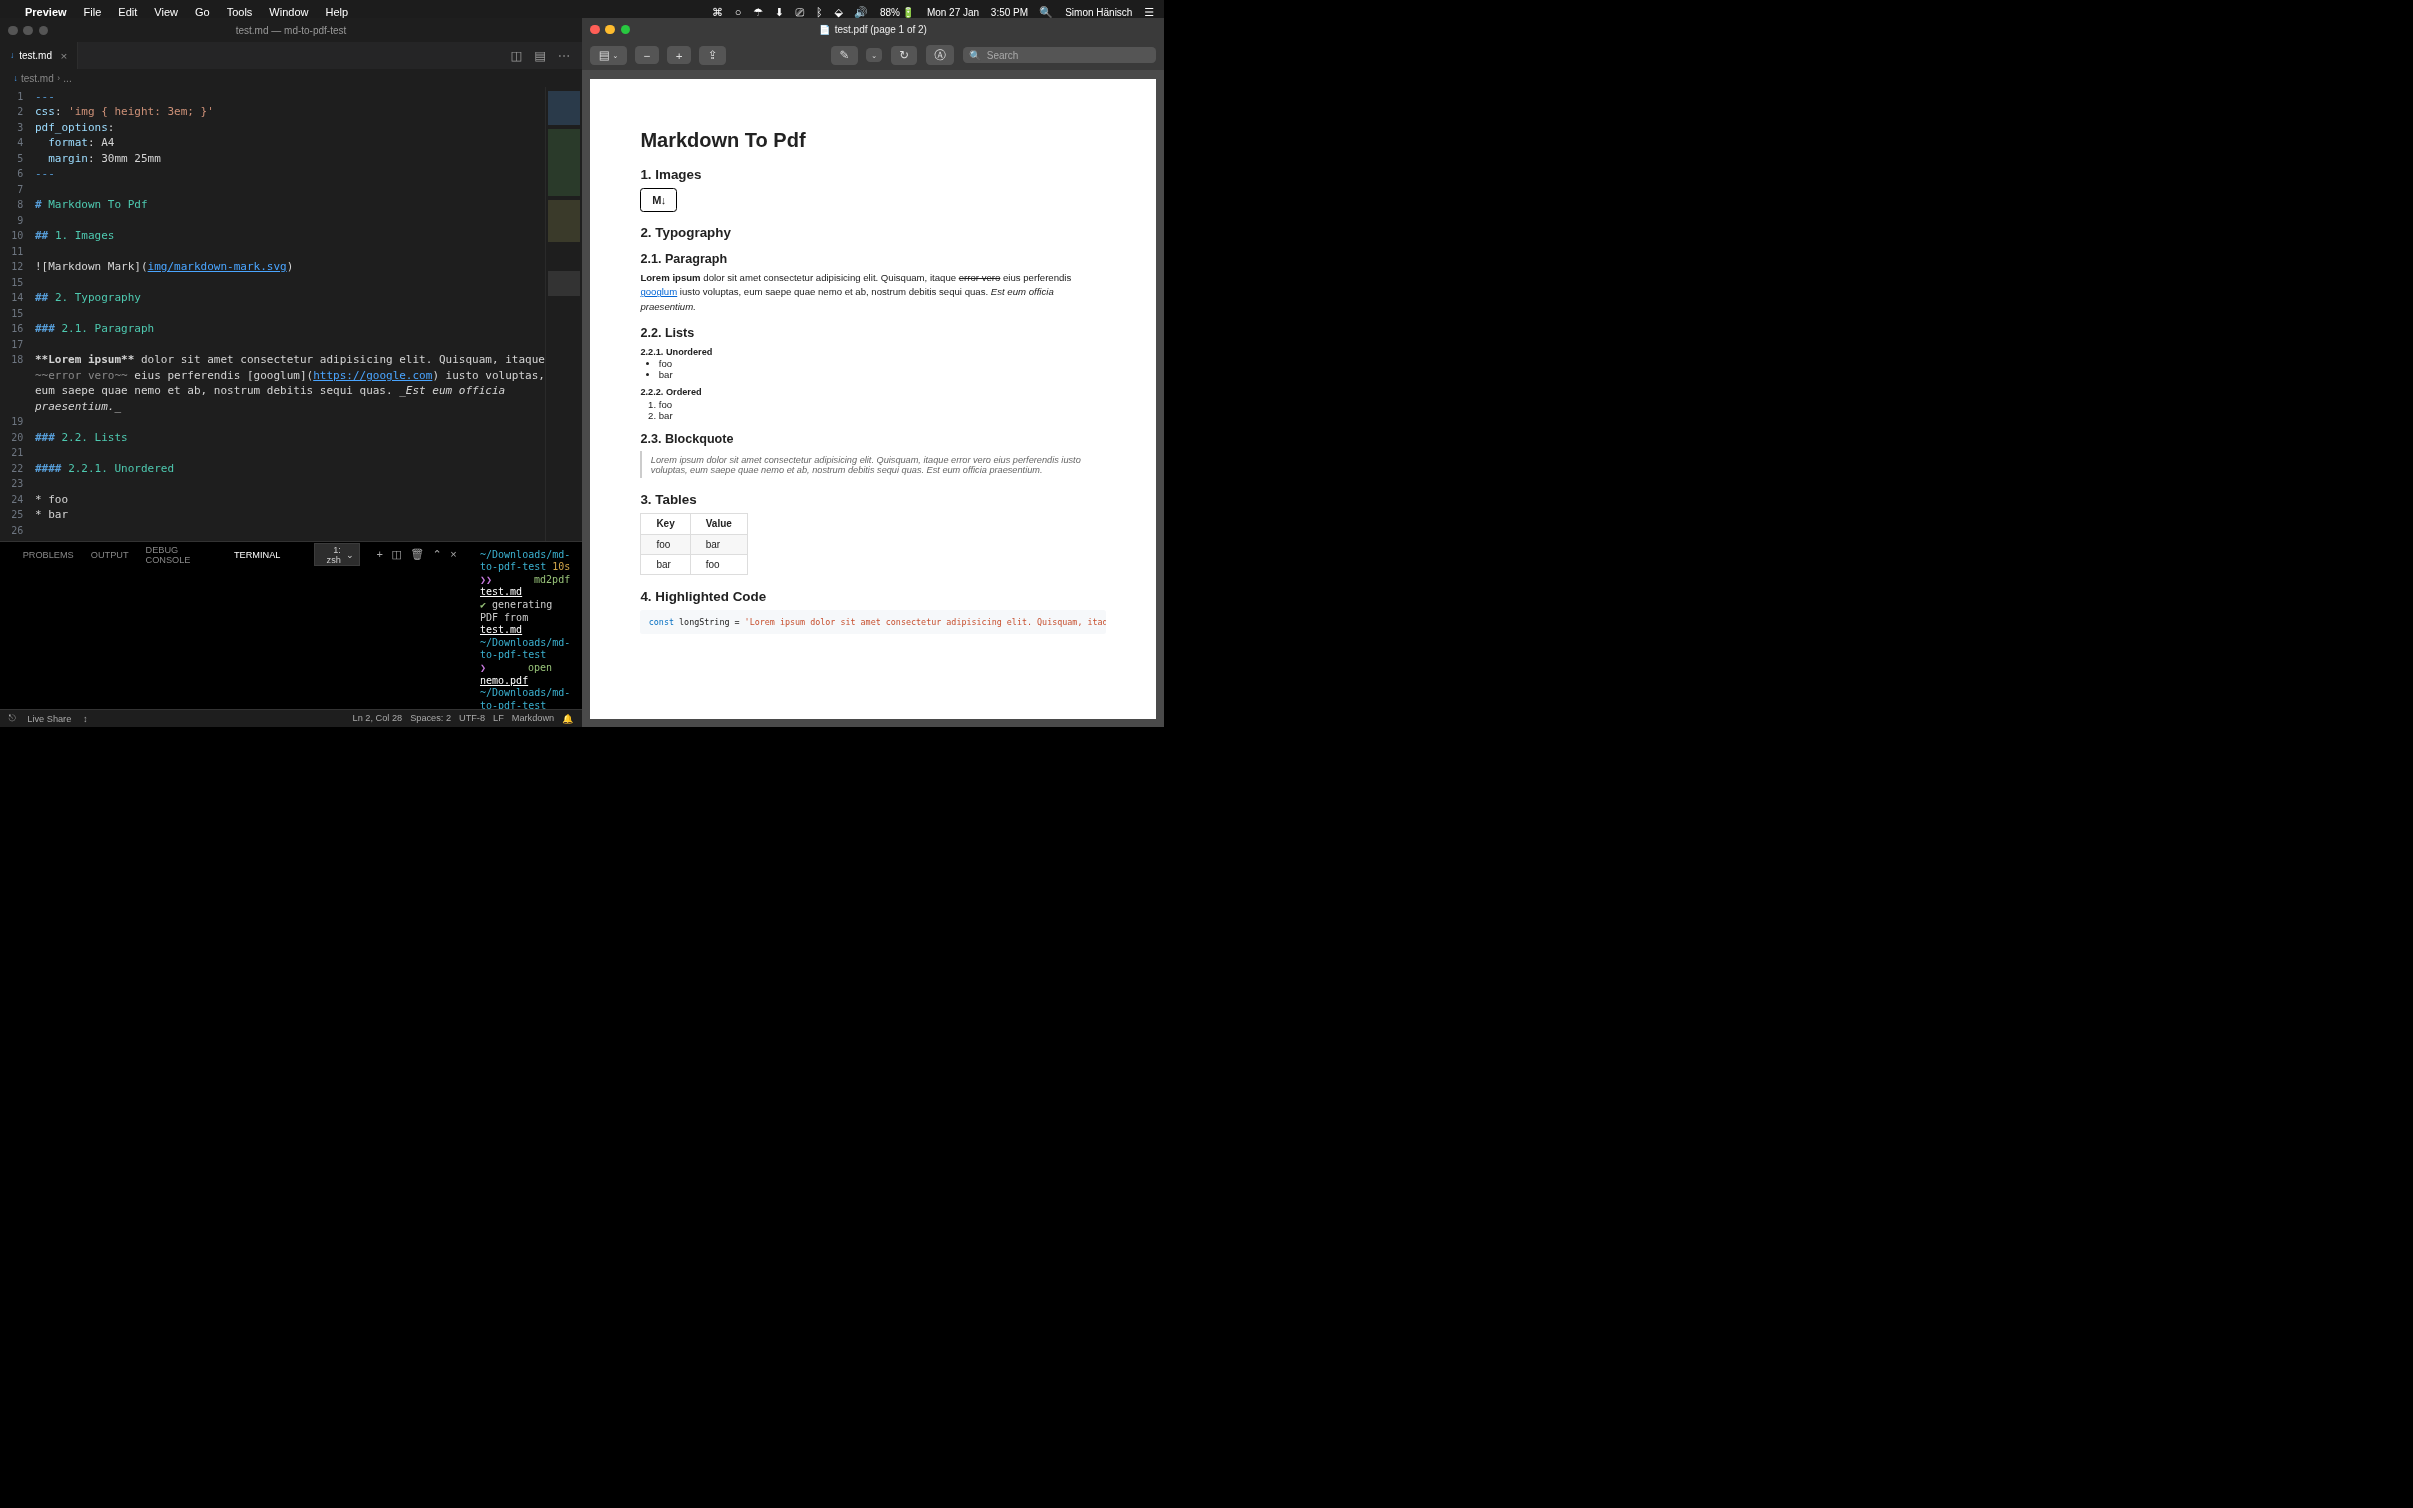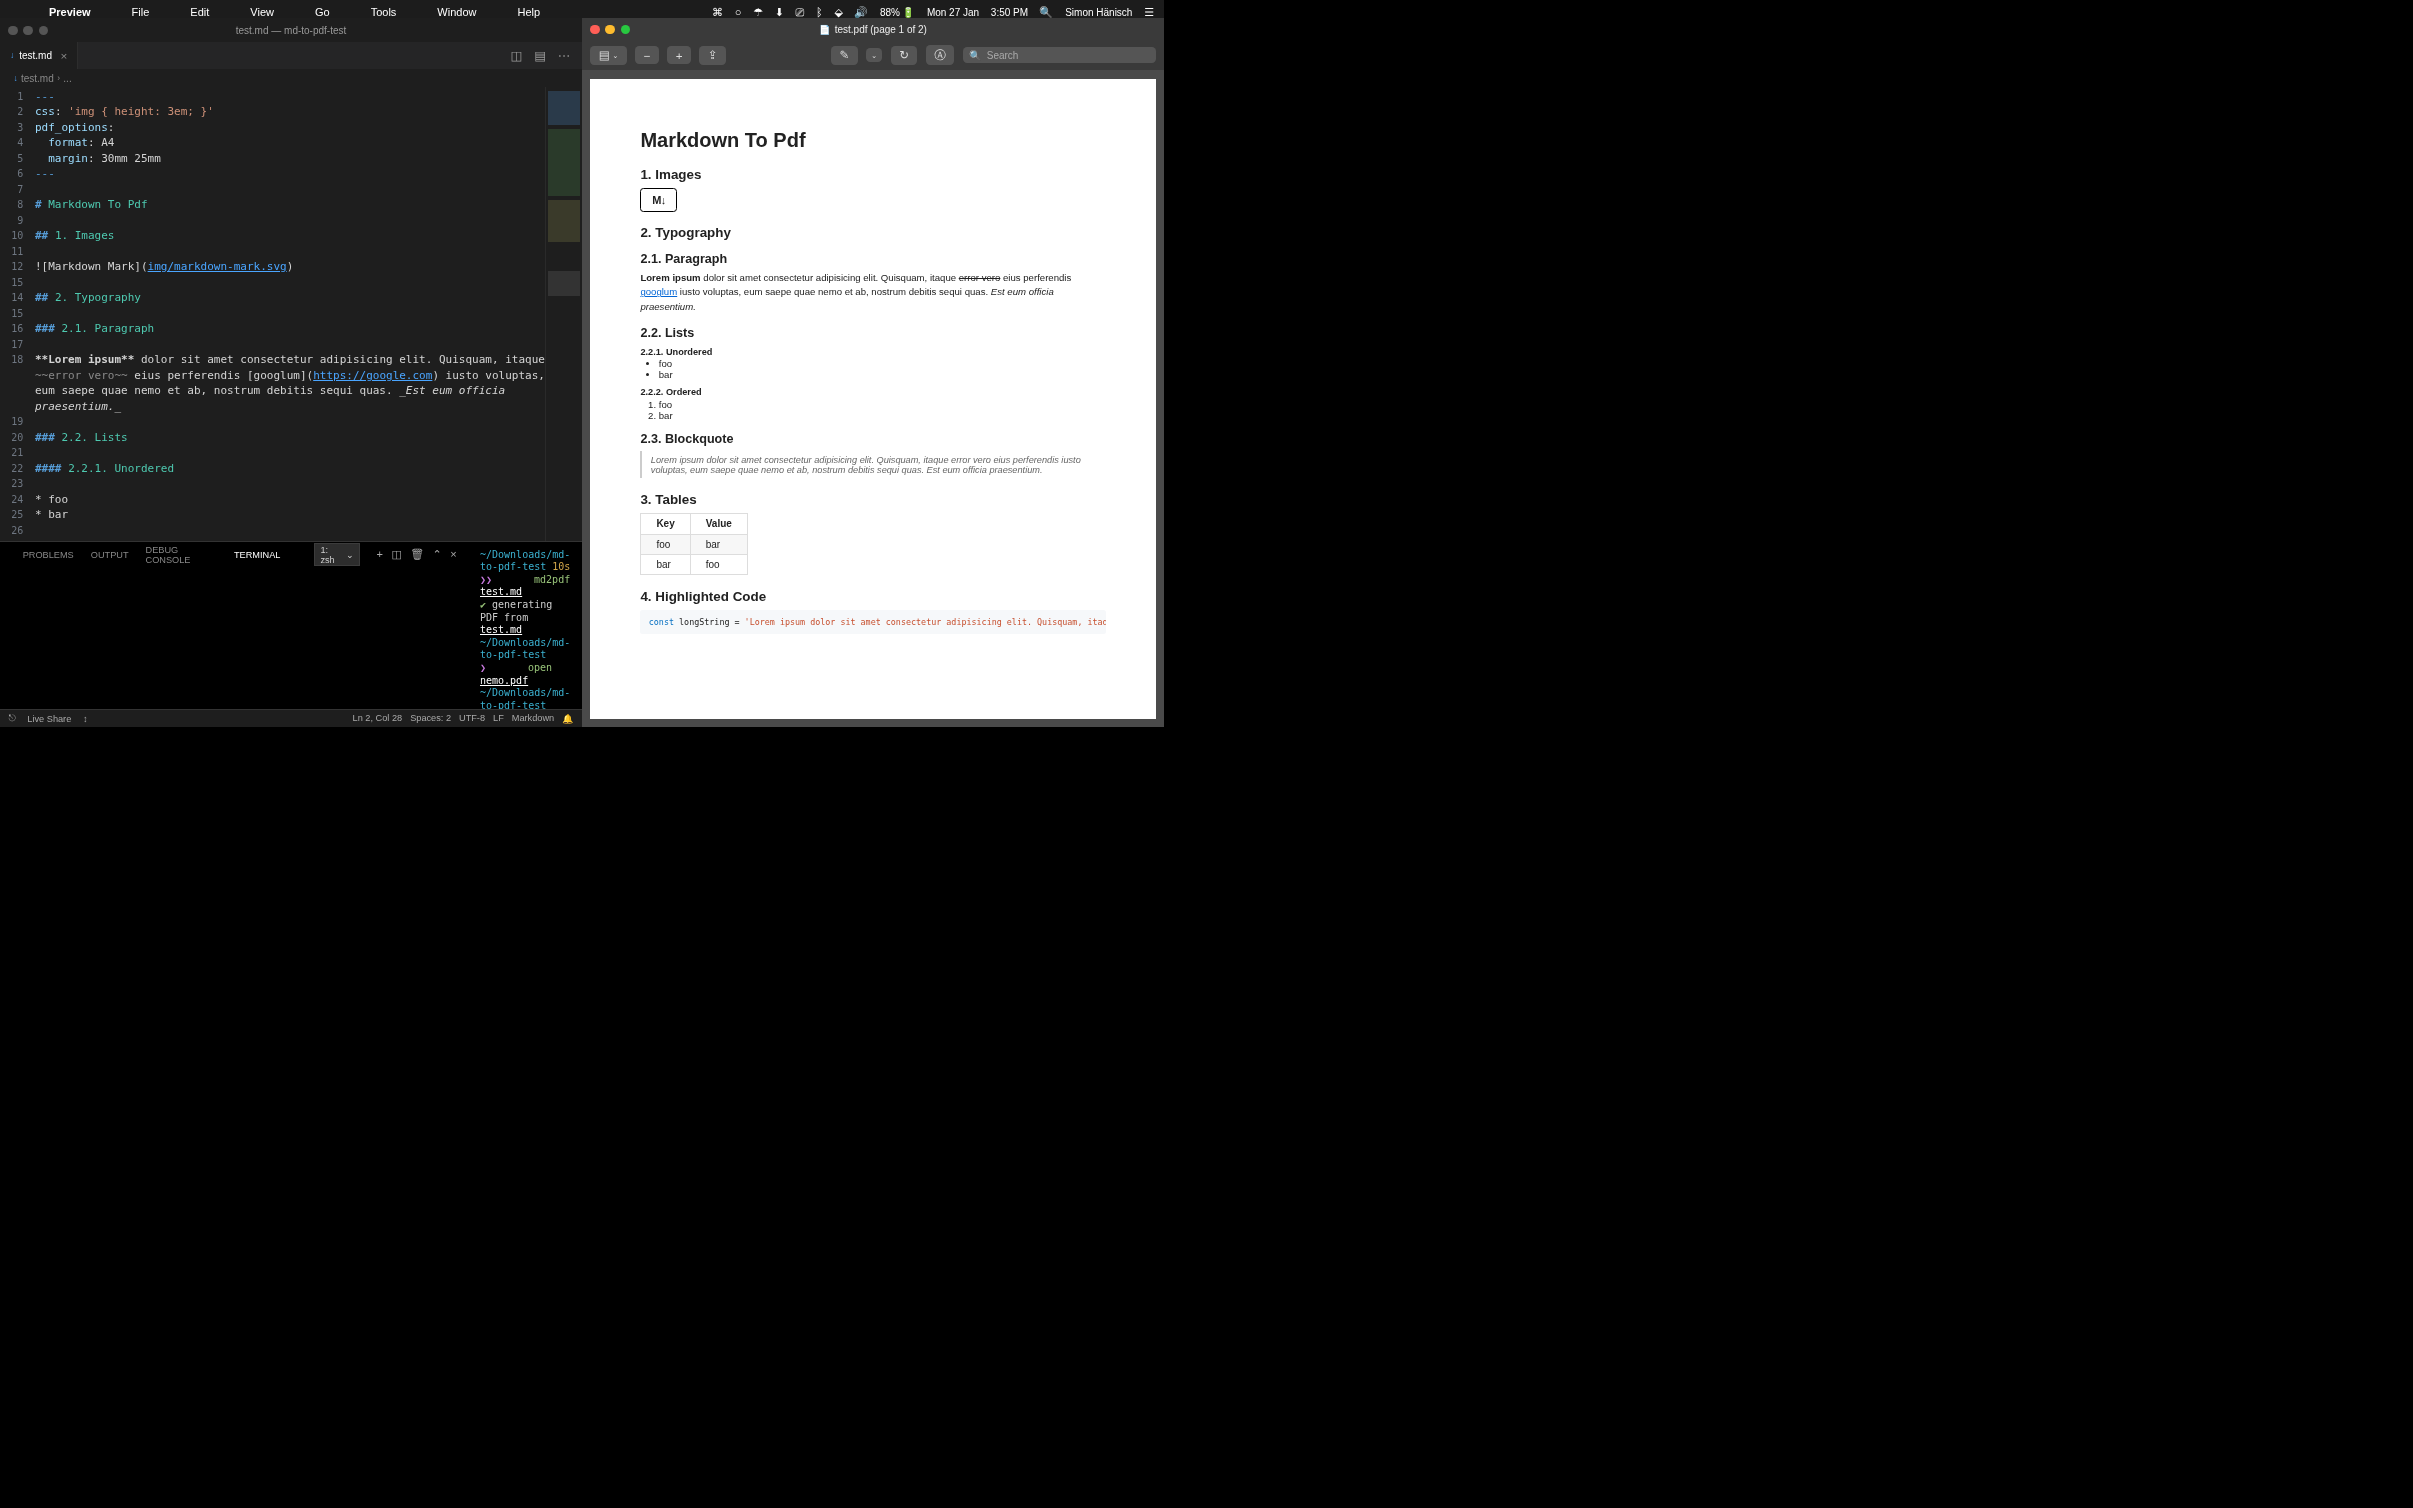--- a/index.html
+++ b/index.html
@@ -1,19 +1,19 @@
 <!DOCTYPE html>
 <html style="font-size:13.4px"><head>
 <meta charset="utf-8">
 <style>
 * { margin: 0; padding: 0; box-sizing: border-box; }
 body { font-family: -apple-system, BlinkMacSystemFont, 'Segoe UI', sans-serif; background: #000; width: 1164px; height: 727px; overflow: hidden; position: relative; }
 
 
-.menubar { position: absolute; top: 0; left: 0; right: 0; height: 18.4px; background: rgba(30,30,30,0.95); display: flex; align-items: center; padding: 12px 10px; color: #fff; font-size: 11px; gap: 24px; }
+.menubar { position: absolute; top: 0; left: 0; right: 0; height: 18.4px; background: rgba(30,30,30,0.95); display: flex; align-items: center; padding: 12px 10px; color: #fff; font-size: 11px; }
 .menubar .apple { margin-right: 15px; font-size: 11.7px; }
 .menubar .app { font-weight: 600; margin-right: 17px; }
 .menubar .menuitem { margin-right: 17px; }
 .menubar .right { margin-left: auto; display: flex; align-items: center; gap: 11.7px; font-size: 10px; }
 .menubar .right .icon { font-size: 11px; }
 .menubar .battery { font-size: 10px; }
 
 
 .vscode { position: absolute; top: 18.4px; left: 0; width: 582px; height: 709px; background: #1e1e1e; display: flex; flex-direction: column; }
 .vscode-title { height: 23.5px; display: flex; align-items: center; justify-content: center; color: #999; font-size: 10px; position: relative; }
@@ -42,21 +42,21 @@
 .c-strike { color: #888; }
 .c-italic { color: #d4d4d4; font-style: italic; }
 
 .minimap { width: 46px; background: #1e1e1e; border-left: 0.8px solid #2a2a2a; position: relative; }
 .minimap-block { position: absolute; left: 1.7px; right: 1.7px; background: #333; }
 
 .terminal-panel { height: 168px; background: #000000; border-top: 0.8px solid #333; display: flex; flex-direction: row; padding-left: 11px; }
 .term-tabs { height: 25px; display: flex; align-items: center; padding: 0 11.7px; gap: 17px; color: #888; font-size: 9.2px; }
 .term-tabs .active { color: #fff; }
 .term-tabs .spacer { flex: 1; }
-.term-select { background: #2d2d2d; border: 0.8px solid #3c3c3c; color: #ccc; font-size: 9.2px; padding: 0.8px 5px; display: flex; align-items: center; gap: 5px; }
+.term-select { background: #2d2d2d; border: 0.8px solid #3c3c3c; color: #ccc; font-size: 9.2px; padding: 0.8px 5px; display: flex; align-items: center; gap: 5px; text-align: right; }
 .term-icons { display: flex; gap: 8.4px; font-size: 11px; color: #aaa; }
 .term-body { flex: 1; font-family: 'Menlo', monospace; font-size: 10px; line-height: 12.6px; color: #ccc; padding: 6.7px 11.7px; }
 .term-body .path { color: #3bb1d0; }
 .term-body .time { color: #d4a84b; }
 .term-body .prompt { color: #c678dd; }
 .term-body .cmd { color: #fff; text-decoration: underline; }
 .term-body .cmdpre { color: #98c379; margin-left: 36px; }
 .term-body .ok { color: #98c379; }
 
 .statusbar { height: 18.4px; background: #1e1e1e; border-top: 0.8px solid #333; display: flex; align-items: center; padding: 0 8.4px; color: #aaa; font-size: 9.2px; gap: 11.7px; }

